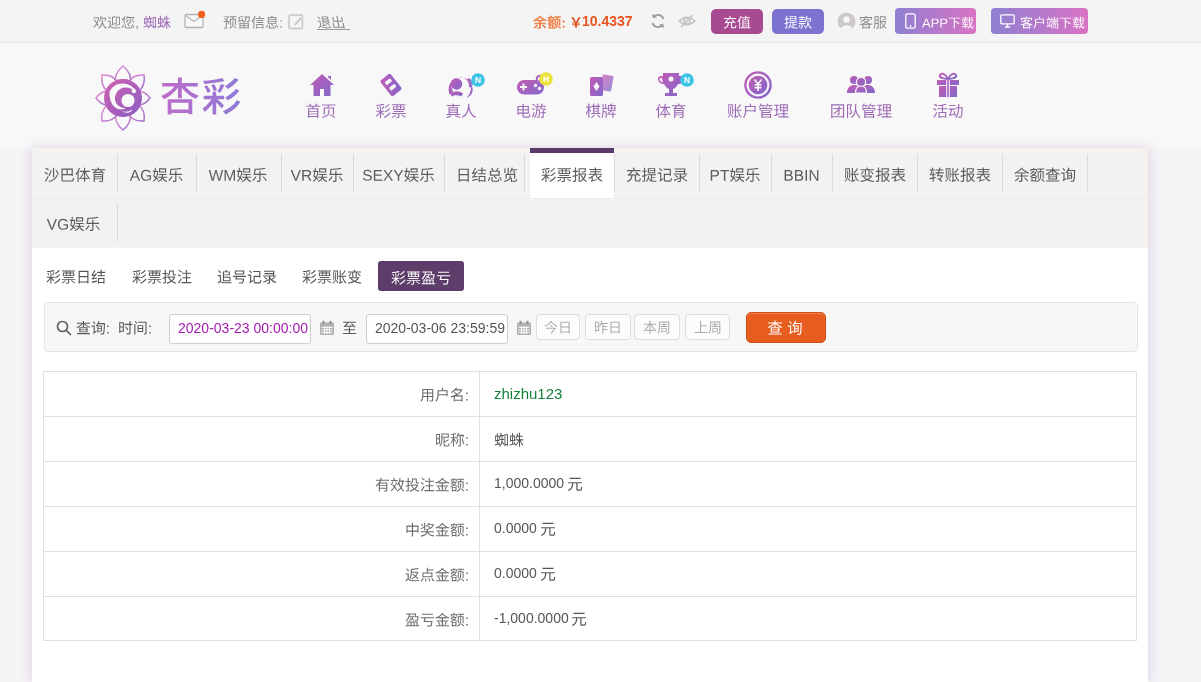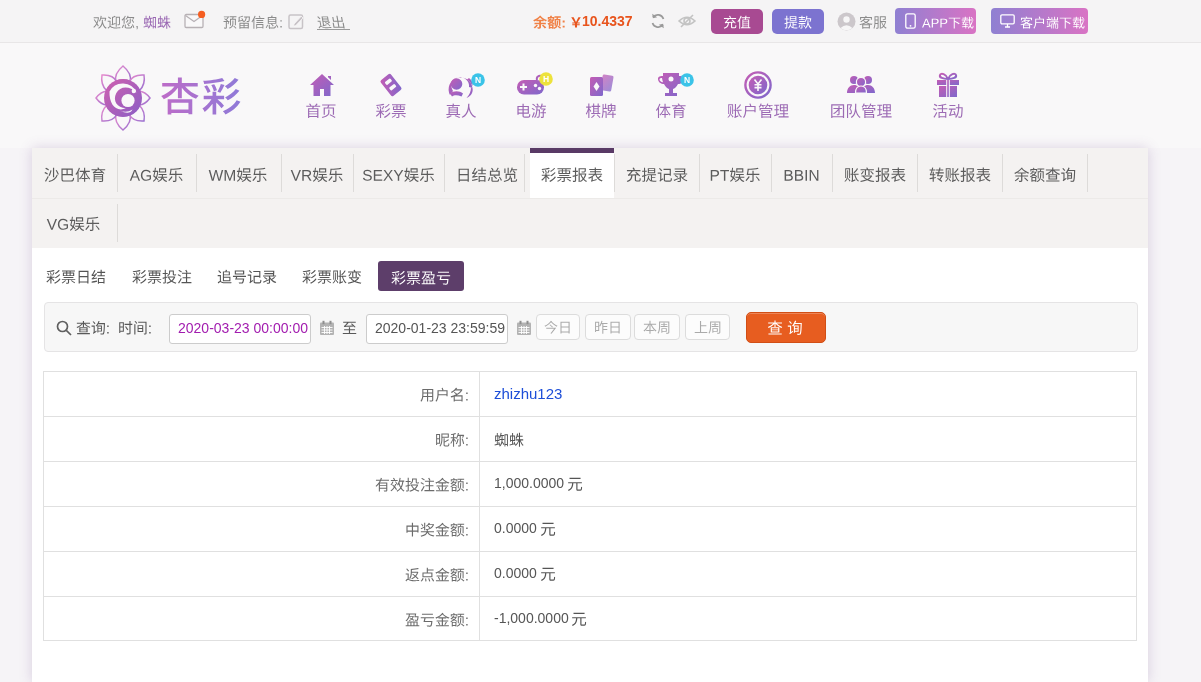--- a/index.html
+++ b/index.html
@@ -446,21 +446,21 @@
         <rect x="3.5" y="0.8" width="2" height="3.4" fill="#8f8f8f"></rect>
         <rect x="10.5" y="0.8" width="2" height="3.4" fill="#8f8f8f"></rect>
         <path d="M2.5 7.5 h11 M2.5 10 h11 M2.5 12.5 h11 M5.5 6 v8 M8 6 v8 M10.5 6 v8" stroke="#fff" stroke-width="0.9"></path>
       </svg></div>
 <div style="position:absolute;left:342.0px;top:320.2px">
       <svg width="15" height="14" viewBox="0 0 15.00 13.50" style="overflow:visible;display:block">
         <path transform="translate(0,13.20) scale(0.01500,-0.01500)" d="M146 423C184 436 238 437 783 463C808 437 830 412 845 391L910 437C856 505 743 603 653 670L594 631C635 600 679 563 719 525L254 507C317 564 381 636 442 714H917V785H77V714H343C283 635 216 566 191 544C164 518 142 501 122 497C130 477 143 439 146 423ZM460 415V285H142V215H460V30H54V-41H948V30H537V215H864V285H537V415Z" fill="#595959"></path>
       </svg>
     </div>
 <div style="position:absolute;left:366px;top:314px;width:142px;height:30px;background:#fff;border:1px solid #ccc;border-radius:3px;box-sizing:border-box"></div>
-<div style="position:absolute;left:375.0px;top:320.0px;font:400 14px 'Liberation Sans',sans-serif;color:#555;line-height:17px;white-space:nowrap">2020-01-23 23:59:59</div>
+<div style="position:absolute;left:375.0px;top:320.0px;font:400 14px 'Liberation Sans',sans-serif;color:#555;line-height:17px;white-space:nowrap">2020-03-06 23:59:59</div>
 <div style="position:absolute;left:516px;top:320px;line-height:0"><svg width="16" height="16" viewBox="0 0 16 16">
         <rect x="1" y="2.5" width="14" height="12.5" rx="1" fill="#b3b3b3"></rect>
         <rect x="3.5" y="0.8" width="2" height="3.4" fill="#8f8f8f"></rect>
         <rect x="10.5" y="0.8" width="2" height="3.4" fill="#8f8f8f"></rect>
         <path d="M2.5 7.5 h11 M2.5 10 h11 M2.5 12.5 h11 M5.5 6 v8 M8 6 v8 M10.5 6 v8" stroke="#fff" stroke-width="0.9"></path>
       </svg></div>
 <div style="position:absolute;left:536px;top:314px;width:44px;height:26px;background:#fcfcfc;border:1px solid #dcdcdc;border-radius:4px;box-sizing:border-box"></div>
 <div style="position:absolute;left:544.0px;top:320.2px">
       <svg width="28" height="13" viewBox="0 0 28.00 12.60" style="overflow:visible;display:block">
         <path transform="translate(0,12.32) scale(0.01400,-0.01400)" d="M390 533C456 484 541 412 580 367L635 420C593 464 506 532 441 579ZM161 348V272H722C650 179 547 51 461 -48L538 -83C644 46 776 212 859 324L801 352L787 348ZM495 847C394 695 216 556 35 475C57 457 80 429 92 408C244 485 394 599 503 729C612 605 774 481 906 415C920 435 945 466 965 482C823 544 649 668 548 786L567 813Z M1253 352H1752V71H1253ZM1253 426V697H1752V426ZM1176 772V-69H1253V-4H1752V-64H1832V772Z" fill="#aaaaaa"></path>
@@ -520,21 +520,21 @@
 <div style="position:absolute;left:404.8px;top:566.8px">
       <svg width="64" height="14" viewBox="0 0 64.17 13.50" style="overflow:visible;display:block">
         <path transform="translate(0,13.20) scale(0.01500,-0.01500)" d="M74 766C121 715 182 645 212 604L276 648C245 689 181 756 134 804ZM249 467H47V396H174V110C132 95 82 56 32 5L83 -64C128 -6 174 49 206 49C228 49 261 19 305 -4C377 -42 465 -52 585 -52C686 -52 863 -46 939 -42C940 -20 952 17 961 37C860 25 706 18 587 18C476 18 387 24 321 59C289 76 268 92 249 103ZM481 410C531 370 588 324 642 277C577 216 501 171 422 143C437 128 457 100 465 81C549 115 628 164 697 229C758 175 813 122 850 82L908 136C869 176 810 228 746 281C813 358 865 454 896 569L851 586L837 583H459V703C622 711 805 731 929 764L866 824C756 794 555 775 385 767V548C385 425 373 259 277 141C295 133 327 111 340 97C434 214 456 384 459 515H805C778 444 739 381 691 327C637 371 582 415 534 453Z M1237 465H1760V286H1237ZM1340 128C1353 63 1361 -21 1361 -71L1437 -61C1436 -13 1426 70 1411 134ZM1547 127C1576 65 1606 -19 1617 -69L1690 -50C1678 0 1646 81 1615 142ZM1751 135C1801 72 1857 -17 1880 -72L1951 -42C1926 13 1868 98 1818 161ZM1177 155C1146 81 1095 0 1042 -46L1110 -79C1165 -26 1216 58 1248 136ZM1166 536V216H1835V536H1530V663H1910V734H1530V840H1455V536Z M2198 218C2236 161 2275 82 2291 34L2356 62C2340 111 2299 187 2260 242ZM2733 243C2708 187 2663 107 2628 57L2685 33C2721 79 2767 152 2804 215ZM2499 849C2404 700 2219 583 2030 522C2050 504 2070 475 2082 453C2136 473 2190 497 2241 526V470H2458V334H2113V265H2458V18H2068V-51H2934V18H2537V265H2888V334H2537V470H2758V533C2812 502 2867 476 2919 457C2931 477 2954 506 2972 522C2820 570 2642 674 2544 782L2569 818ZM2746 540H2266C2354 592 2435 656 2501 729C2568 660 2655 593 2746 540Z M3693 493C3689 183 3676 46 3458 -31C3471 -43 3489 -67 3496 -84C3732 2 3754 161 3759 493ZM3738 84C3804 36 3888 -33 3930 -77L3972 -24C3930 17 3843 84 3778 130ZM3531 610V138H3595V549H3850V140H3916V610H3728C3741 641 3755 678 3768 714H3953V780H3515V714H3700C3690 680 3675 641 3663 610ZM3214 821C3227 798 3242 770 3254 744H3061V593H3127V682H3429V593H3497V744H3333C3319 773 3299 809 3282 837ZM3126 233V-73H3194V-40H3369V-71H3439V233ZM3194 21V172H3369V21ZM3149 416 3224 376C3168 337 3104 305 3039 284C3050 270 3064 236 3070 217C3146 246 3221 287 3288 341C3351 305 3412 268 3450 241L3501 293C3462 319 3402 354 3339 387C3388 436 3430 492 3459 555L3418 582L3403 579H3250C3262 598 3272 618 3281 637L3213 649C3184 582 3126 502 3040 444C3054 434 3075 412 3084 397C3135 433 3177 476 3210 520H3364C3342 483 3312 450 3278 419L3197 461Z M4091 427V528H4187V427ZM4091 0V101H4187V0Z" fill="#6b6b6b"></path>
       </svg>
     </div>
 <div style="position:absolute;left:404.8px;top:611.8px">
       <svg width="64" height="14" viewBox="0 0 64.17 13.50" style="overflow:visible;display:block">
         <path transform="translate(0,13.20) scale(0.01500,-0.01500)" d="M158 262V15H45V-52H956V15H843V262ZM229 15V201H361V15ZM431 15V201H565V15ZM635 15V201H770V15ZM293 492C332 475 373 453 412 429C368 391 315 364 255 345C268 334 290 309 298 294C362 316 420 348 467 393C508 364 544 335 569 309L616 356C589 381 551 411 509 439C546 488 575 550 593 627L554 639L543 638H314C321 666 327 695 332 726H666C652 664 635 597 621 550H831C820 441 808 395 792 379C784 372 773 371 756 371C739 371 691 371 642 376C653 358 662 331 664 311C714 309 761 308 785 310C815 312 833 317 851 335C878 360 891 425 906 582C908 593 909 613 909 613H709C724 668 739 734 752 790H79V726H259C229 543 162 407 33 324C50 313 79 286 89 273C189 345 256 446 297 578H513C498 537 479 503 455 473C416 495 376 516 338 532Z M1132 783V712H1866V783ZM1054 544V474H1293C1277 390 1255 292 1235 225H1246L1750 224C1737 81 1722 15 1697 -4C1686 -13 1671 -14 1646 -14C1615 -14 1529 -12 1446 -6C1462 -26 1474 -56 1476 -77C1554 -82 1630 -83 1668 -81C1711 -79 1737 -73 1760 -51C1795 -18 1813 64 1830 260C1831 271 1833 294 1833 294H1336C1349 349 1363 414 1376 474H1943V544Z M2198 218C2236 161 2275 82 2291 34L2356 62C2340 111 2299 187 2260 242ZM2733 243C2708 187 2663 107 2628 57L2685 33C2721 79 2767 152 2804 215ZM2499 849C2404 700 2219 583 2030 522C2050 504 2070 475 2082 453C2136 473 2190 497 2241 526V470H2458V334H2113V265H2458V18H2068V-51H2934V18H2537V265H2888V334H2537V470H2758V533C2812 502 2867 476 2919 457C2931 477 2954 506 2972 522C2820 570 2642 674 2544 782L2569 818ZM2746 540H2266C2354 592 2435 656 2501 729C2568 660 2655 593 2746 540Z M3693 493C3689 183 3676 46 3458 -31C3471 -43 3489 -67 3496 -84C3732 2 3754 161 3759 493ZM3738 84C3804 36 3888 -33 3930 -77L3972 -24C3930 17 3843 84 3778 130ZM3531 610V138H3595V549H3850V140H3916V610H3728C3741 641 3755 678 3768 714H3953V780H3515V714H3700C3690 680 3675 641 3663 610ZM3214 821C3227 798 3242 770 3254 744H3061V593H3127V682H3429V593H3497V744H3333C3319 773 3299 809 3282 837ZM3126 233V-73H3194V-40H3369V-71H3439V233ZM3194 21V172H3369V21ZM3149 416 3224 376C3168 337 3104 305 3039 284C3050 270 3064 236 3070 217C3146 246 3221 287 3288 341C3351 305 3412 268 3450 241L3501 293C3462 319 3402 354 3339 387C3388 436 3430 492 3459 555L3418 582L3403 579H3250C3262 598 3272 618 3281 637L3213 649C3184 582 3126 502 3040 444C3054 434 3075 412 3084 397C3135 433 3177 476 3210 520H3364C3342 483 3312 450 3278 419L3197 461Z M4091 427V528H4187V427ZM4091 0V101H4187V0Z" fill="#6b6b6b"></path>
       </svg>
     </div>
-<div style="position:absolute;left:494.0px;top:384.5px;font:400 15px 'Liberation Sans',sans-serif;color:#1d4ed8;line-height:18px;white-space:nowrap">zhizhu123</div>
+<div style="position:absolute;left:494.0px;top:384.5px;font:400 15px 'Liberation Sans',sans-serif;color:#15803d;line-height:18px;white-space:nowrap">zhizhu123</div>
 <div style="position:absolute;left:494.0px;top:431.8px">
       <svg width="30" height="14" viewBox="0 0 30.00 13.50" style="overflow:visible;display:block">
         <path transform="translate(0,13.20) scale(0.01500,-0.01500)" d="M37 69 49 3 340 64C345 42 348 22 350 5L397 19C382 0 365 -19 345 -37C361 -46 387 -66 398 -78C480 1 523 91 546 185C584 131 622 72 642 30L688 81C663 131 610 207 560 269C564 300 567 331 568 362H679V429H569V432V630H673V694H482C492 737 501 782 508 828L444 839C429 732 406 627 365 551V656H249V836H190V656H76V260H130V301H189V97ZM289 227C302 195 314 159 325 124L248 109V301H365V524C380 516 400 504 409 496C430 533 449 579 464 630H506V432V429H383V362H505C500 249 480 131 404 29C395 89 371 175 341 242ZM699 744V-62H759V24H865V-51H927V744ZM759 89V679H865V89ZM130 594H194V363H130ZM243 594H309V363H243Z M1534 794C1516 672 1484 552 1431 474C1448 466 1480 447 1492 437C1518 477 1540 527 1558 583H1663V406H1443V337H1623C1572 212 1484 88 1395 25C1412 12 1435 -14 1447 -32C1530 35 1609 151 1663 276V-79H1735V284C1781 165 1848 47 1915 -21C1928 -2 1953 24 1971 37C1897 101 1822 220 1776 337H1947V406H1735V583H1911V652H1735V840H1663V652H1578C1588 694 1597 737 1604 782ZM1314 225C1326 200 1337 171 1346 142L1270 121V294H1404V658H1271V836H1206V658H1071V246H1131V294H1207V104C1143 87 1084 72 1037 61L1052 -9L1365 79L1375 37L1433 56C1423 106 1397 183 1368 242ZM1131 595H1210V357H1131ZM1268 595H1344V357H1268Z" fill="#555555"></path>
       </svg>
     </div>
 <div style="position:absolute;left:494.0px;top:475.0px;font:400 14px 'Liberation Sans',sans-serif;color:#555;line-height:17px;white-space:nowrap">1,000.0000</div>
 <div style="position:absolute;left:567.0px;top:476.3px">
       <svg width="16" height="14" viewBox="0 0 16.00 14.40" style="overflow:visible;display:block">
         <path transform="translate(0,14.08) scale(0.01600,-0.01600)" d="M147 762V690H857V762ZM59 482V408H314C299 221 262 62 48 -19C65 -33 87 -60 95 -77C328 16 376 193 394 408H583V50C583 -37 607 -62 697 -62C716 -62 822 -62 842 -62C929 -62 949 -15 958 157C937 162 905 176 887 190C884 36 877 9 836 9C812 9 724 9 706 9C667 9 659 15 659 51V408H942V482Z" fill="#555555"></path>
       </svg>

